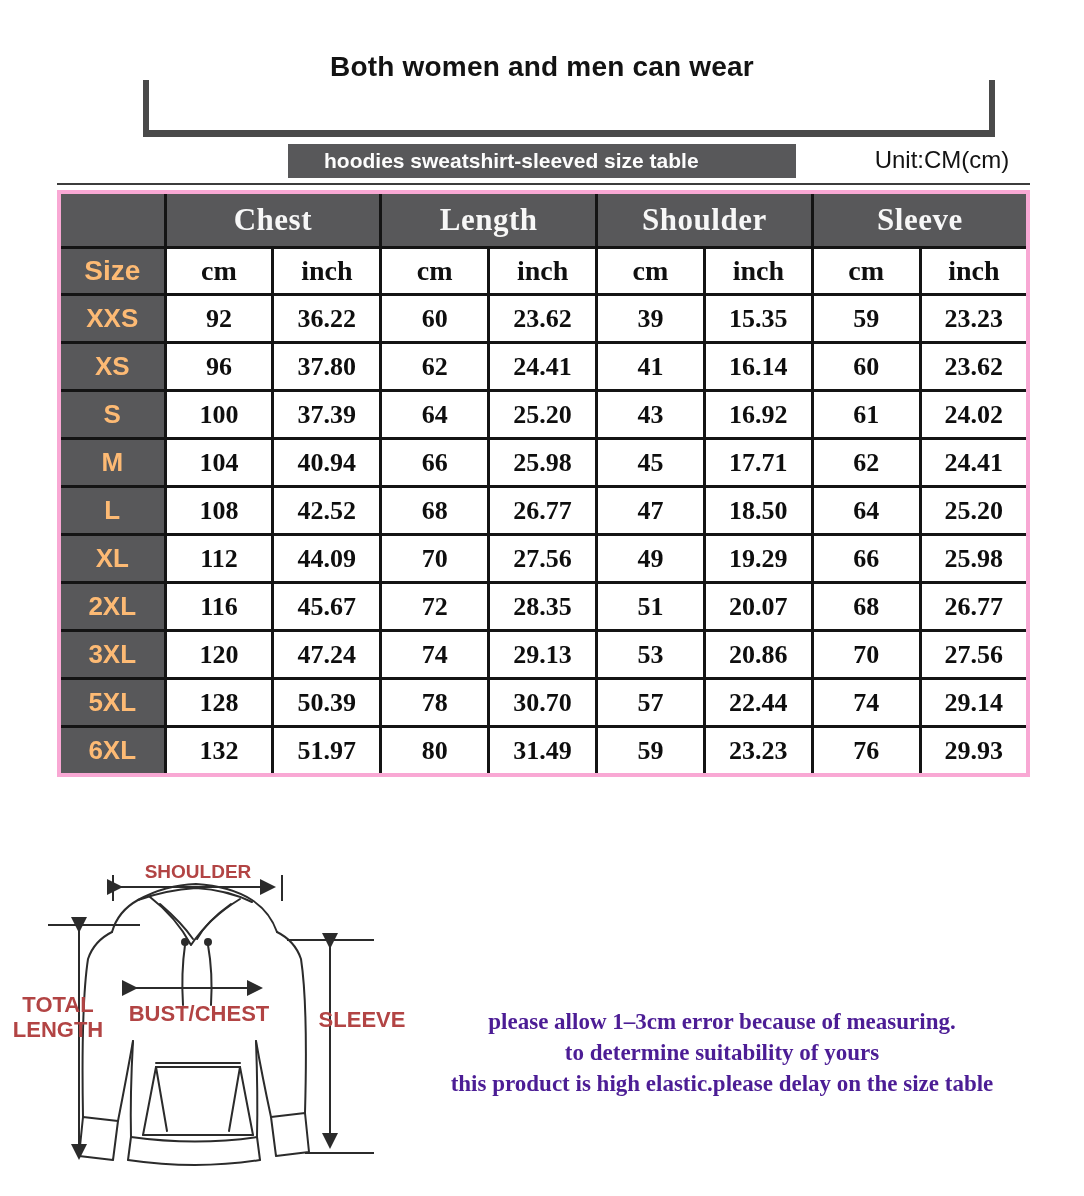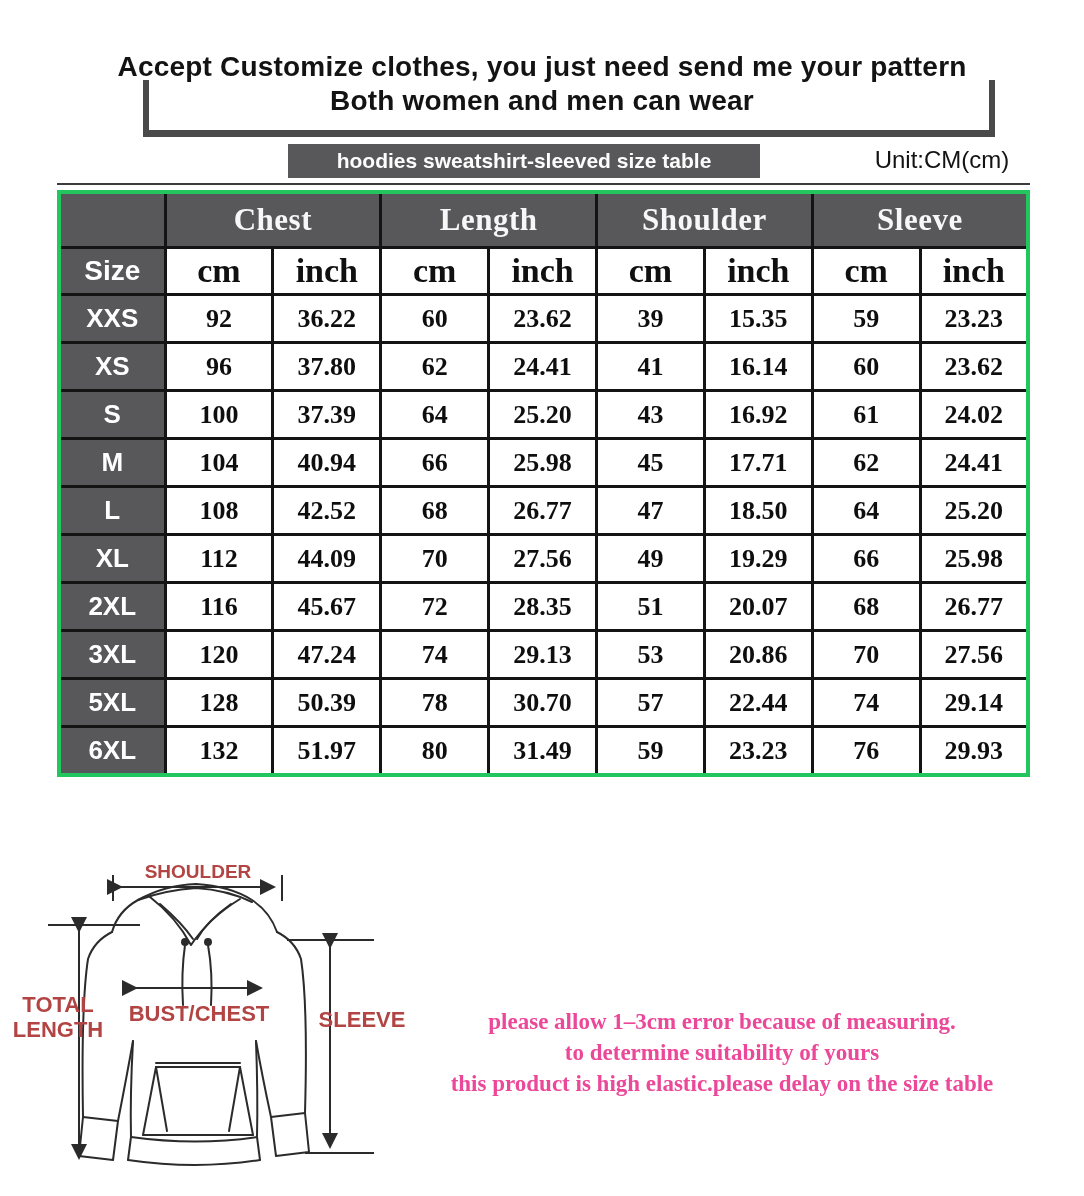--- a/index.html
+++ b/index.html
@@ -16,78 +16,77 @@
   }
   .header-text{
     position:absolute;left:92px;top:50px;width:900px;text-align:center;
     font-weight:bold;font-size:28px;line-height:34px;color:#131313;
     letter-spacing:.2px;white-space:nowrap;
   }
   
   .banner{
     position:absolute;left:288px;top:144px;width:472px;height:34px;
     background:var(--dark-gray,#58585a);color:#fdfdfd;font-weight:bold;
-    font-size:21px;line-height:34px;text-align:center;white-space:nowrap;
+    font-size:21px;line-height:34px;text-align:left;white-space:nowrap;padding-left:36px;
   }
   .unit{
     position:absolute;left:852px;top:146px;width:180px;text-align:center;
     font-weight:normal;font-size:24px;color:#131313;white-space:nowrap;
   }
   
   .table-topline{position:absolute;left:57px;top:183px;width:973px;height:2px;background:#3c3c3c;}
   table.size-table{
     position:absolute;left:57px;top:190px;width:973px;
     border-collapse:collapse;table-layout:fixed;
-    border:4px solid #22c55e;
+    border:4px solid #f9a8d4;
   }
   table.size-table th,table.size-table td{
     border:3px solid #141414;text-align:center;vertical-align:middle;padding:0;
   }
   col.c-size{width:106px;}
   tr.group-row th{height:52px;}
-  th.dark{background:var(--dark-gray,#58585a);color:#ffffff;}
+  th.dark{background:var(--dark-gray,#58585a);color:#fdba74;}
   th.group-h{
     font-family:"Liberation Serif",serif;font-weight:bold;font-size:31px;
     color:#f7f7f7;letter-spacing:.5px;
   }
   tr.unit-row th{height:44px;}
   th.unit-h{
     background:#fff;font-family:"Liberation Serif",serif;font-weight:bold;
-    font-size:34px;color:#101010;
+    font-size:28px;color:#101010;
   }
   th.size-h{font-size:28px;font-weight:bold;font-family:"Liberation Sans",sans-serif;}
   tbody th.row-size{
     font-size:26px;font-weight:bold;font-family:"Liberation Sans",sans-serif;height:45px;
   }
   tbody td{
     background:#fff;font-family:"Liberation Serif",serif;font-weight:bold;
     font-size:26px;color:#0e0e0e;height:45px;
   }
   
   .diagram{position:absolute;left:0;top:855px;}
   .diagram text{
     font-family:"Liberation Sans",sans-serif;font-weight:bold;
     fill:var(--label-red,#b24444);
   }
   
   .notes{
     position:absolute;left:386px;top:1006px;width:672px;text-align:center;
     font-family:"Liberation Serif",serif;font-weight:bold;font-size:23px;
-    line-height:31px;color:#ec4899;
+    line-height:31px;color:#4c1d95;
   }
   .notes div{white-space:nowrap;}
 </style>
 </head>
 <body>
 
 <div class="page">
 
   <div class="bracket"></div>
   <div class="header-text">
-    <div>Accept Customize clothes, you just need send me your pattern</div>
     <div>Both women and men can wear</div>
   </div>
 
   <div class="banner">hoodies sweatshirt-sleeved size table</div>
   <div class="unit">Unit:CM(cm)</div>
 
   <div class="table-topline"></div>
   <table class="size-table">
     <colgroup>
       <col class="c-size">

